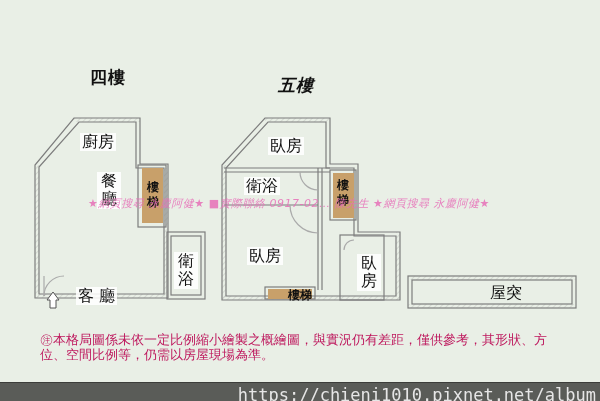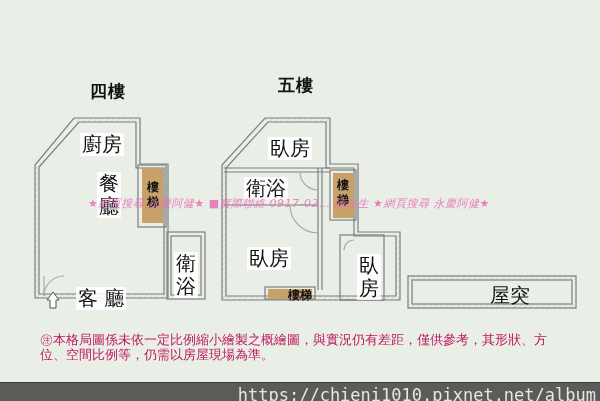--- a/index.html
+++ b/index.html
@@ -9,21 +9,21 @@
       font-family: "DejaVu Sans", sans-serif;
       position: relative;
     }
     .canvas { position: absolute; left: 0; top: 0; width: 600px; height: 381px; }
     .floor-title {
       position: absolute; font-size: 17px; font-weight: bold; color: #111;
       letter-spacing: 1px;
     }
     svg.plan { position: absolute; left: 0; top: 0; }
     .room-label {
-      position: absolute; color: #111; font-size: 20px; line-height: 1.15;
+      position: absolute; color: #111; font-size: 16px; line-height: 1.15;
       background: rgba(255,255,255,0.85); padding: 0 2px; text-align: center;
     }
     .room-label.vert { width: 20px; }
     .stair-label {
       position: absolute; font-size: 12px; font-weight: bold; color: #111;
       line-height: 1.25; text-align: center;
     }
     .watermark {
       position: absolute; left: 88px; top: 196px; font-size: 11px;
       color: #e76fb8; font-style: italic; white-space: nowrap; opacity: 0.85;
@@ -105,22 +105,22 @@
 
     <rect x="142" y="168" width="21" height="55" fill="#c8a06a"></rect>
     <rect x="333" y="173" width="21" height="45" fill="#c8a06a"></rect>
     <rect x="268" y="289" width="44" height="10" fill="#c8a06a"></rect>
 
     <g stroke="#555" fill="#fff" stroke-width="1">
       <path d="M50,308 L50,300 L47,300 L53,292 L59,300 L56,300 L56,308 Z"></path>
     </g>
   </svg>
 
-  <div class="floor-title" style="left:90px; top:80px;">四樓</div>
-  <div class="floor-title" style="left:278px; top:74px;">五樓</div>
+  <div class="floor-title" style="left:90px; top:66px;">四樓</div>
+  <div class="floor-title" style="left:278px; top:74px;font-style:italic;">五樓</div>
 
   <div class="room-label" style="left:80px; top:133px;">廚房</div>
   <div class="room-label vert" style="left:97px; top:172px;">
     <span>餐</span><br>
     <span>廳</span>
   </div>
   <div class="room-label" style="left:76px; top:243px;margin-top:44px;">客 廳</div>
   <div class="room-label vert" style="left:174px; top:252px;">
     <span>衛</span><br>
     <span>浴</span>

